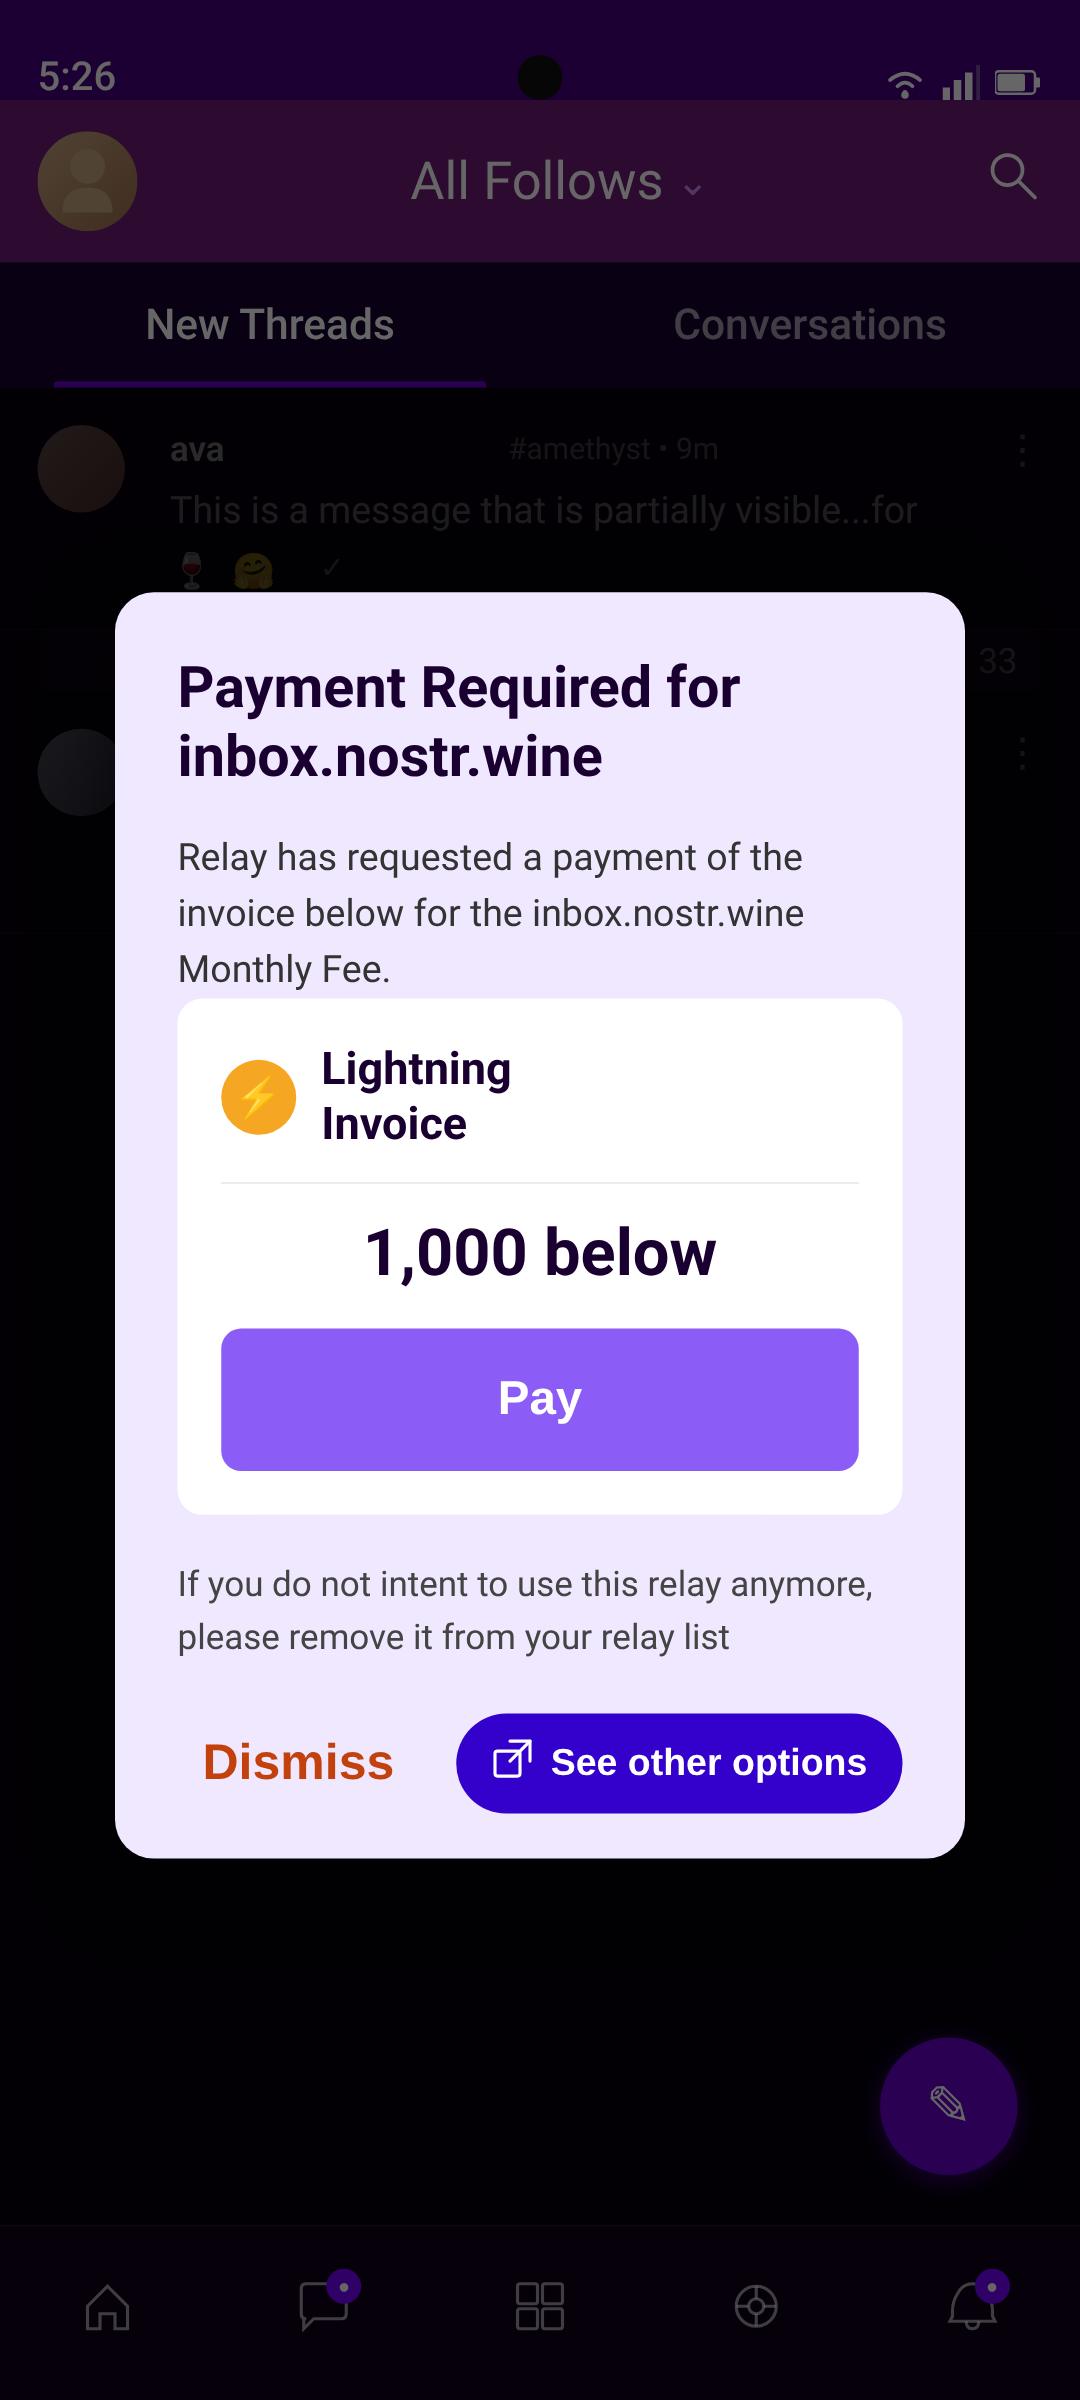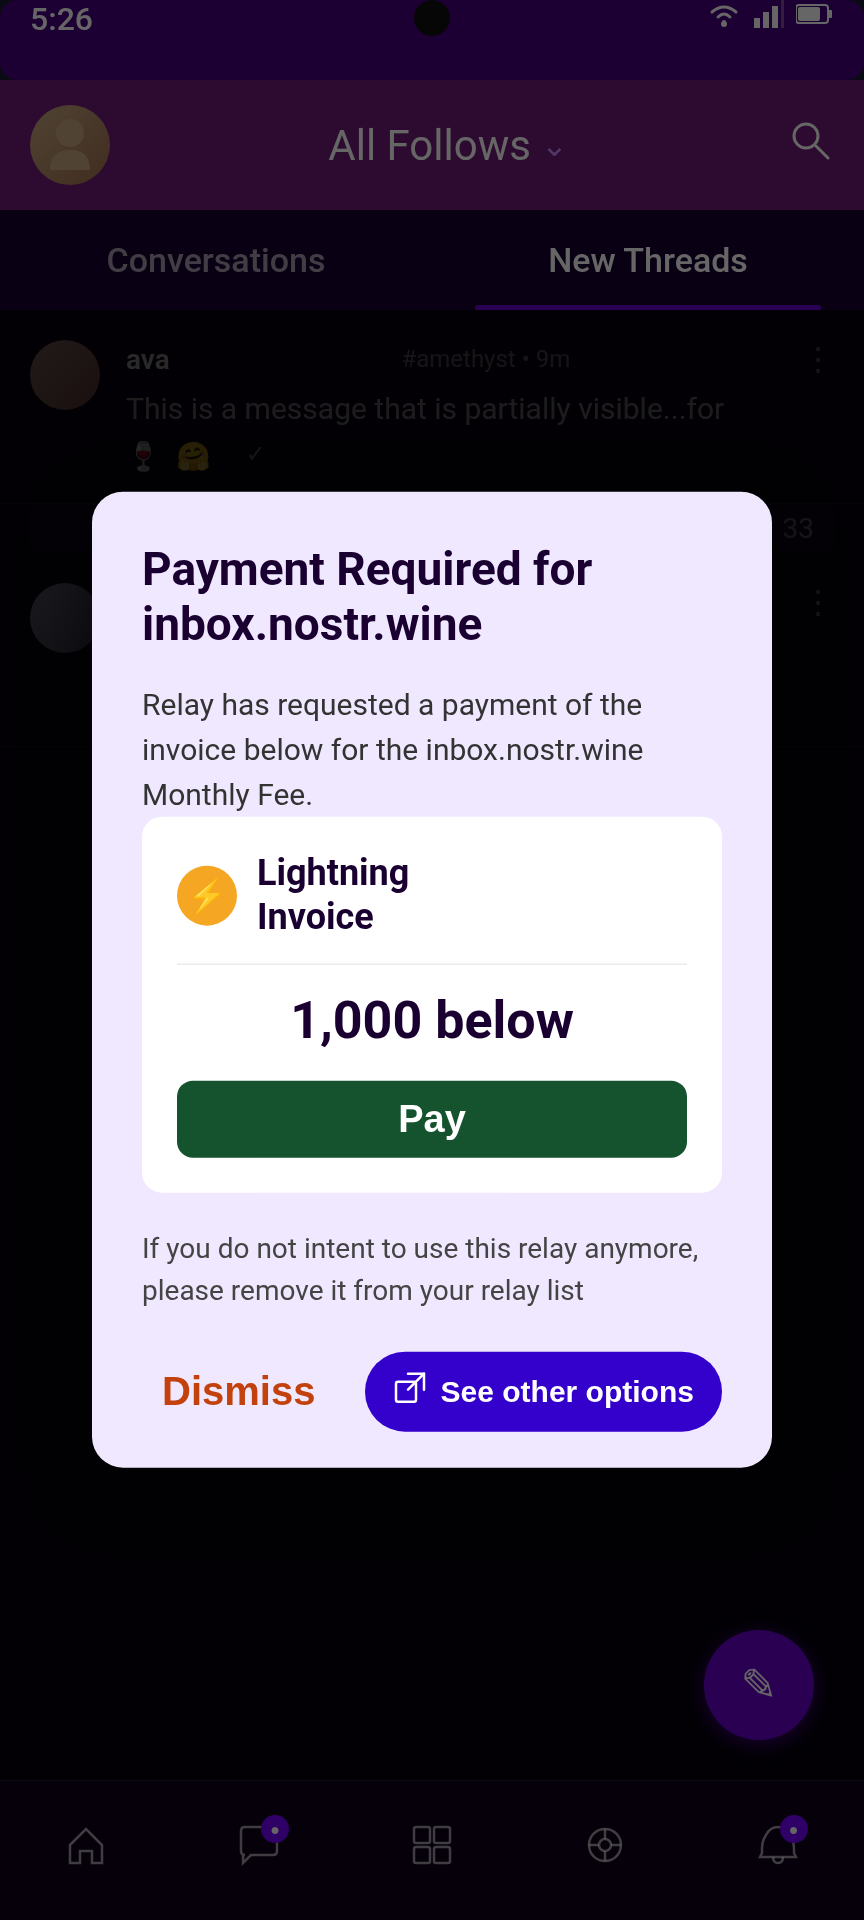--- a/index.html
+++ b/index.html
@@ -13,26 +13,25 @@
       overflow: hidden;
       position: relative;
     }
 
     
     .status-bar {
       width: 100%;
       height: 80px;
       background: #4a0080;
       display: flex;
-      align-items: flex-start;
+      align-items: flex-end;
       justify-content: space-between;
       padding: 0 30px;
       position: relative;
       z-index: 1;
-      border-radius: 18px;
     }
     .status-time {
       color: white;
       font-size: 32px;
       font-weight: 500;
     }
     .status-icons {
       display: flex;
       align-items: center;
       gap: 12px;
@@ -134,21 +133,21 @@
       bottom: 140px;
       background: #0d001a;
       overflow: hidden;
       filter: brightness(0.4);
     }
 
     .feed-post {
       display: flex;
       padding: 30px;
       border-bottom: 1px solid rgba(255,255,255,0.1);
-      gap: 26px;
+      gap: 36px;
     }
 
     .post-avatar {
       width: 70px;
       height: 70px;
       border-radius: 50%;
       flex-shrink: 0;
     }
 
     .avatar-female {
@@ -342,22 +341,22 @@
     .invoice-amount {
       font-size: 52px;
       font-weight: 700;
       color: #1a0030;
       margin-bottom: 30px;
       text-align: center;
     }
 
     .pay-button {
       width: 100%;
-      height: 77px;
-      background: #14532d;
+      height: 114px;
+      background: #8b5cf6;
       border-radius: 16px;
       display: flex;
       align-items: center;
       justify-content: center;
       color: white;
       font-size: 38px;
       font-weight: 700;
       cursor: pointer;
       border: none;
     }
@@ -452,25 +451,25 @@
   </div>
   <div class="nav-search">
     <svg width="48" height="48" viewBox="0 0 48 48" fill="white">
       <circle cx="20" cy="20" r="12" stroke="white" stroke-width="3" fill="none"></circle>
       <line x1="30" y1="30" x2="42" y2="42" stroke="white" stroke-width="3" stroke-linecap="round"></line>
     </svg>
   </div>
 </div>
 
 <div class="tabs-bar">
+  <div class="tab active">
+    <span>New Threads</span>
+  </div>
   <div class="tab">
     <span>Conversations</span>
-  </div>
-  <div class="tab active">
-    <span>New Threads</span>
   </div>
 </div>
 
 <div class="feed-background">
   <div class="feed-post">
     <div class="post-avatar avatar-female"></div>
     <div class="post-content">
       <div class="post-header">
         <span class="post-author">ava</span>
         <span class="post-meta">#amethyst • 9m</span>

